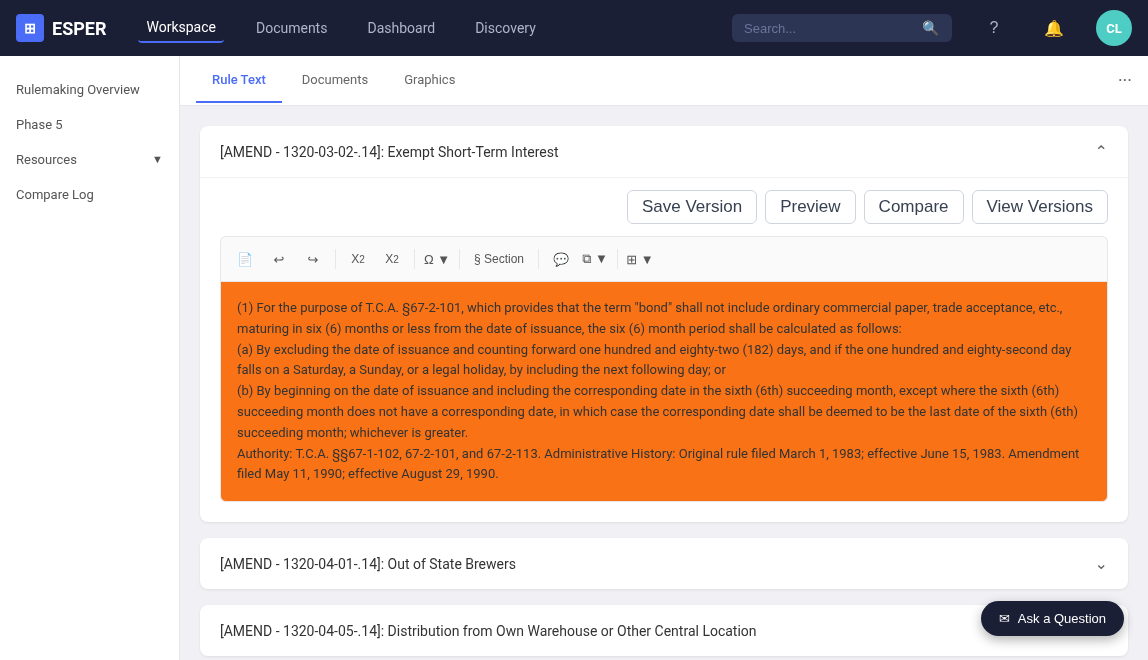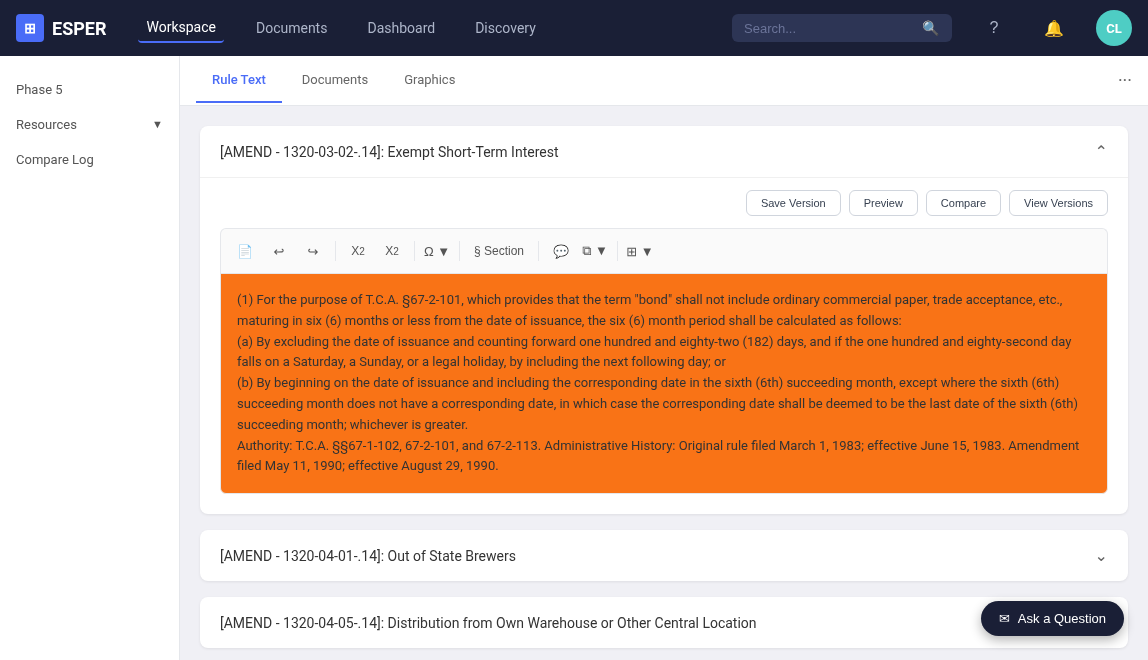--- a/index.html
+++ b/index.html
@@ -143,21 +143,21 @@
       display: flex;
       gap: 8px;
       justify-content: flex-end;
       margin-bottom: 12px;
     }
     .editor-btn {
       padding: 6px 14px;
       border: 1px solid #d0d5dd;
       border-radius: 6px;
       background: white;
-      font-size: 11px;
+      font-size: 17px;
       color: #374151;
       cursor: pointer;
     }
 
     .editor-toolbar {
       display: flex;
       align-items: center;
       gap: 6px;
       padding: 8px 10px;
       border: 1px solid #e5e7eb;
@@ -240,20 +240,23 @@
   </div>
   <button class="topnav-icon-btn">?</button>
   <button class="topnav-icon-btn">🔔</button>
   <div class="topnav-avatar">CL</div>
 </nav>
 
 <div class="layout">
 
   <aside class="sidebar">
     <div class="sidebar-item">
+      <span class="sidebar-item-label">Rulemaking Overview</span>
+    </div>
+    <div class="sidebar-item">
       <span class="sidebar-item-label">Phase 5</span>
     </div>
     <div class="sidebar-item">
       <span class="sidebar-item-label">Resources</span>
       <span style="font-size:11px;">▼</span>
     </div>
     <div class="sidebar-item">
       <span class="sidebar-item-label">Compare Log</span>
     </div>
   </aside>

